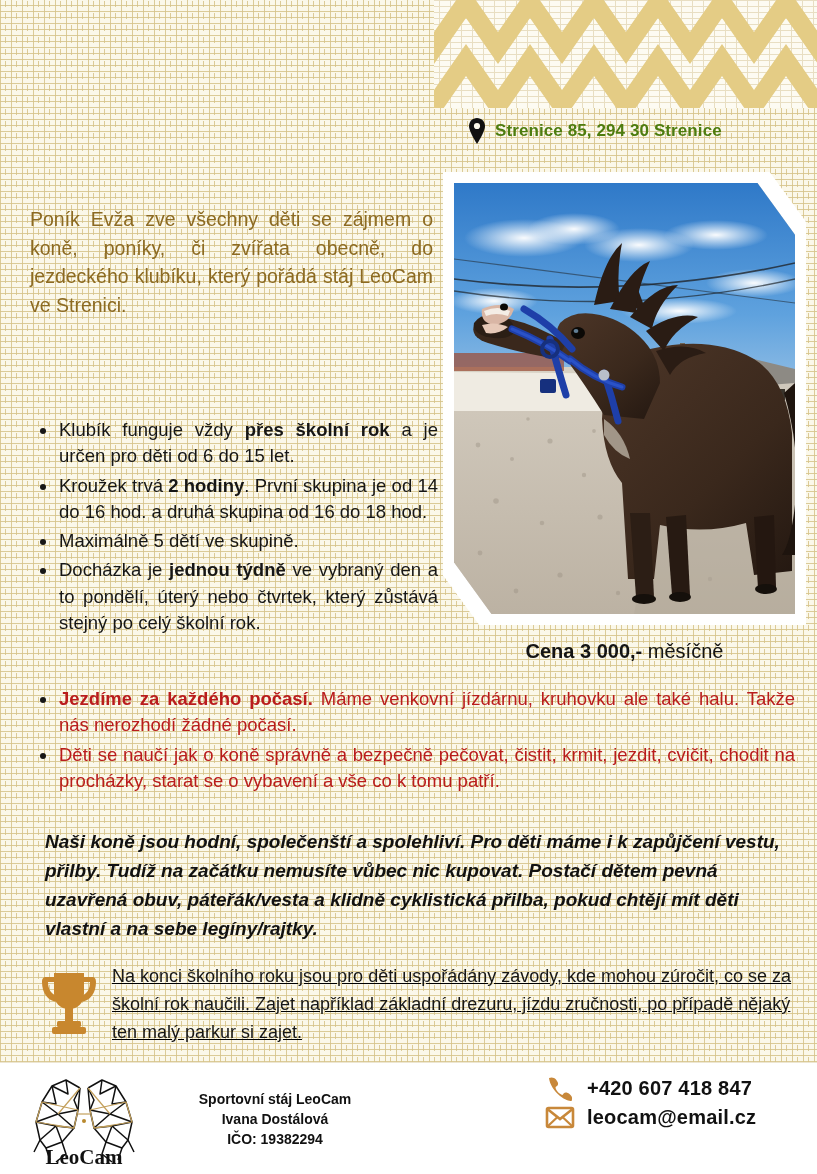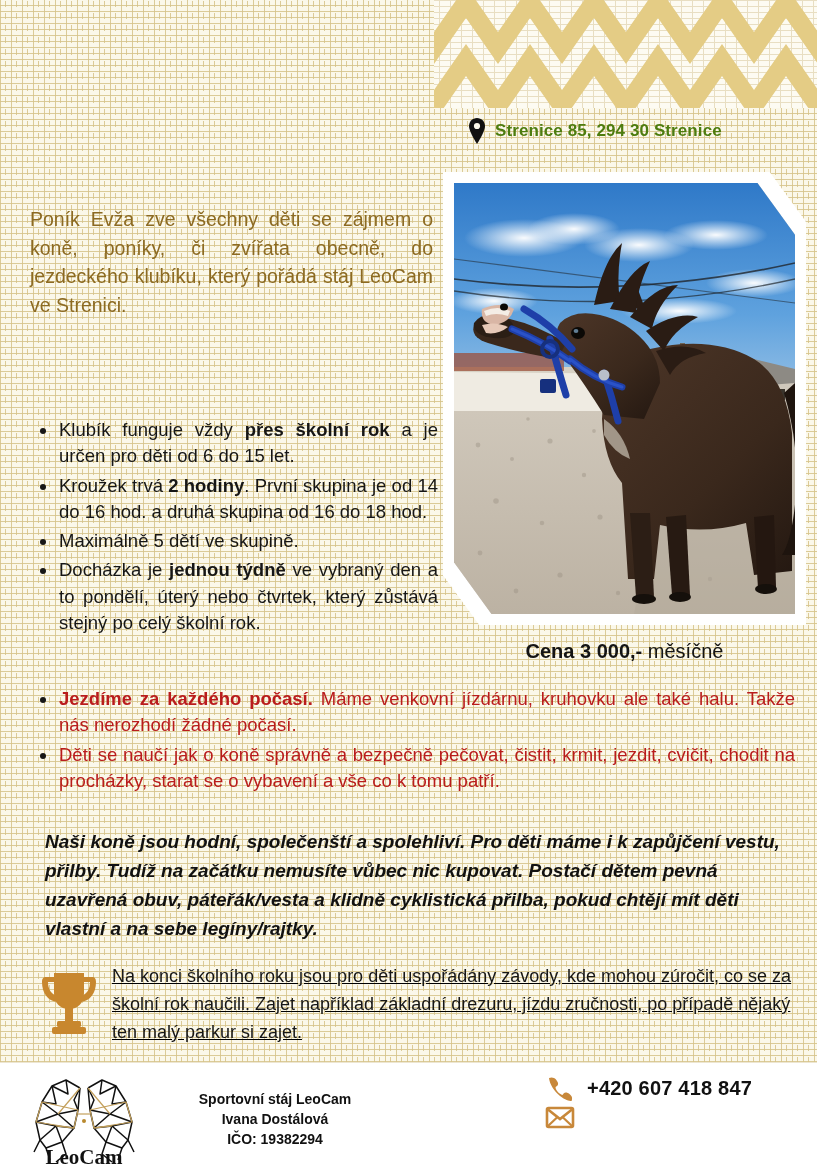--- a/index.html
+++ b/index.html
@@ -554,16 +554,17 @@
     </div>
 
     <div class="contact-row">
       <span class="ci">
         <svg viewBox="0 0 30 26" width="30" height="26" xmlns="http://www.w3.org/2000/svg" aria-hidden="true">
           <rect x="2" y="4" width="26" height="19" rx="1.5" fill="none" stroke="#C8883A" stroke-width="2.6"></rect>
           <path d="M3 5.5 L15 15 L27 5.5" fill="none" stroke="#C8883A" stroke-width="2.6"></path>
           <path d="M3 22 L12 13.5 M27 22 L18 13.5" fill="none" stroke="#C8883A" stroke-width="2.2"></path>
         </svg>
       </span>
+      <span class="ctext">leocam@email.cz</span>
     </div>
   </div>
 
 </div>
 
 </body></html>

